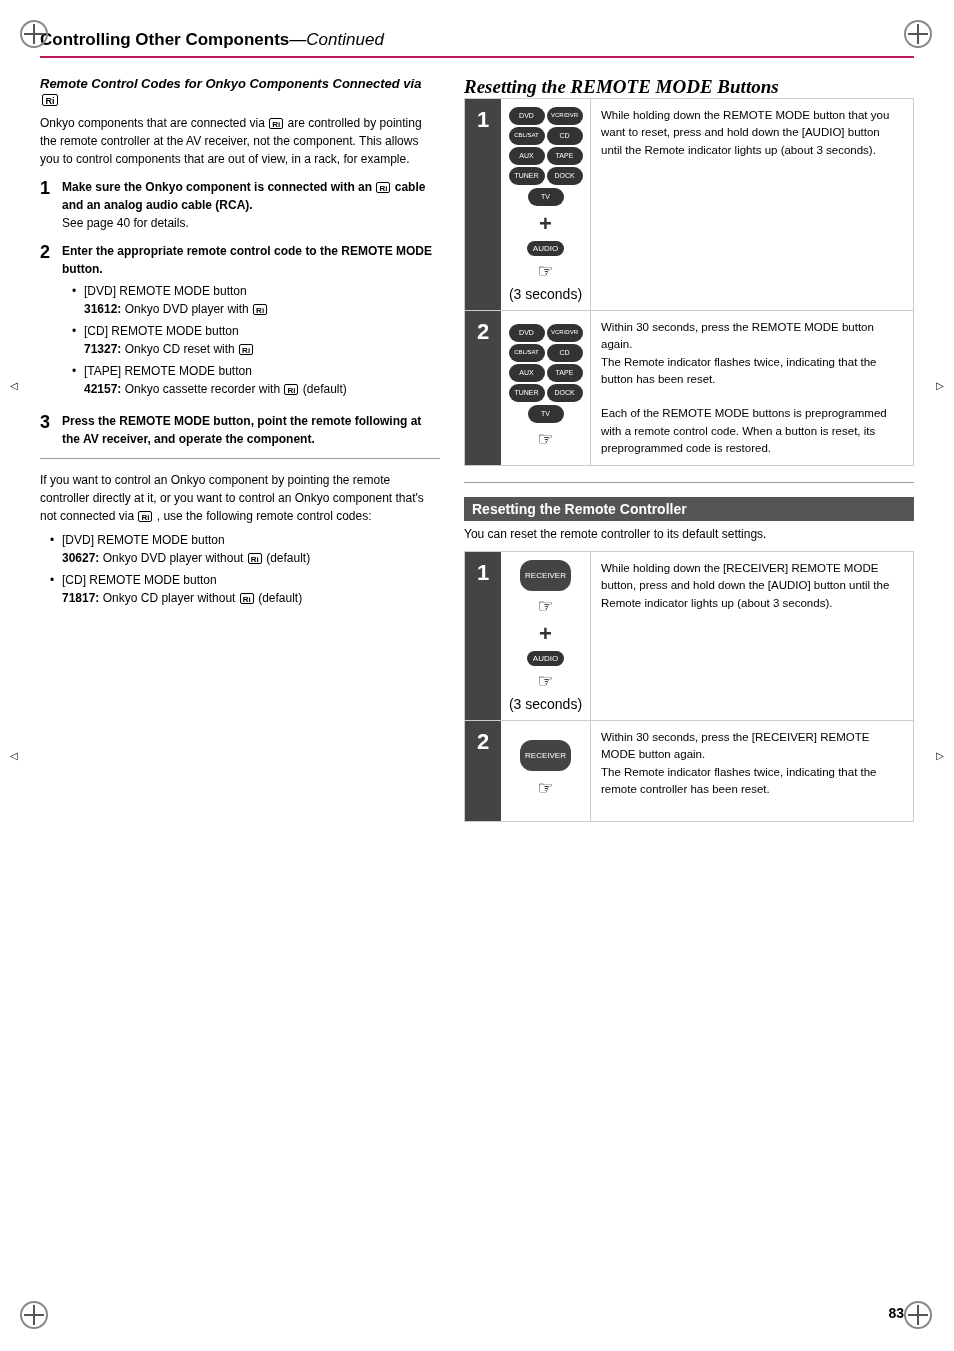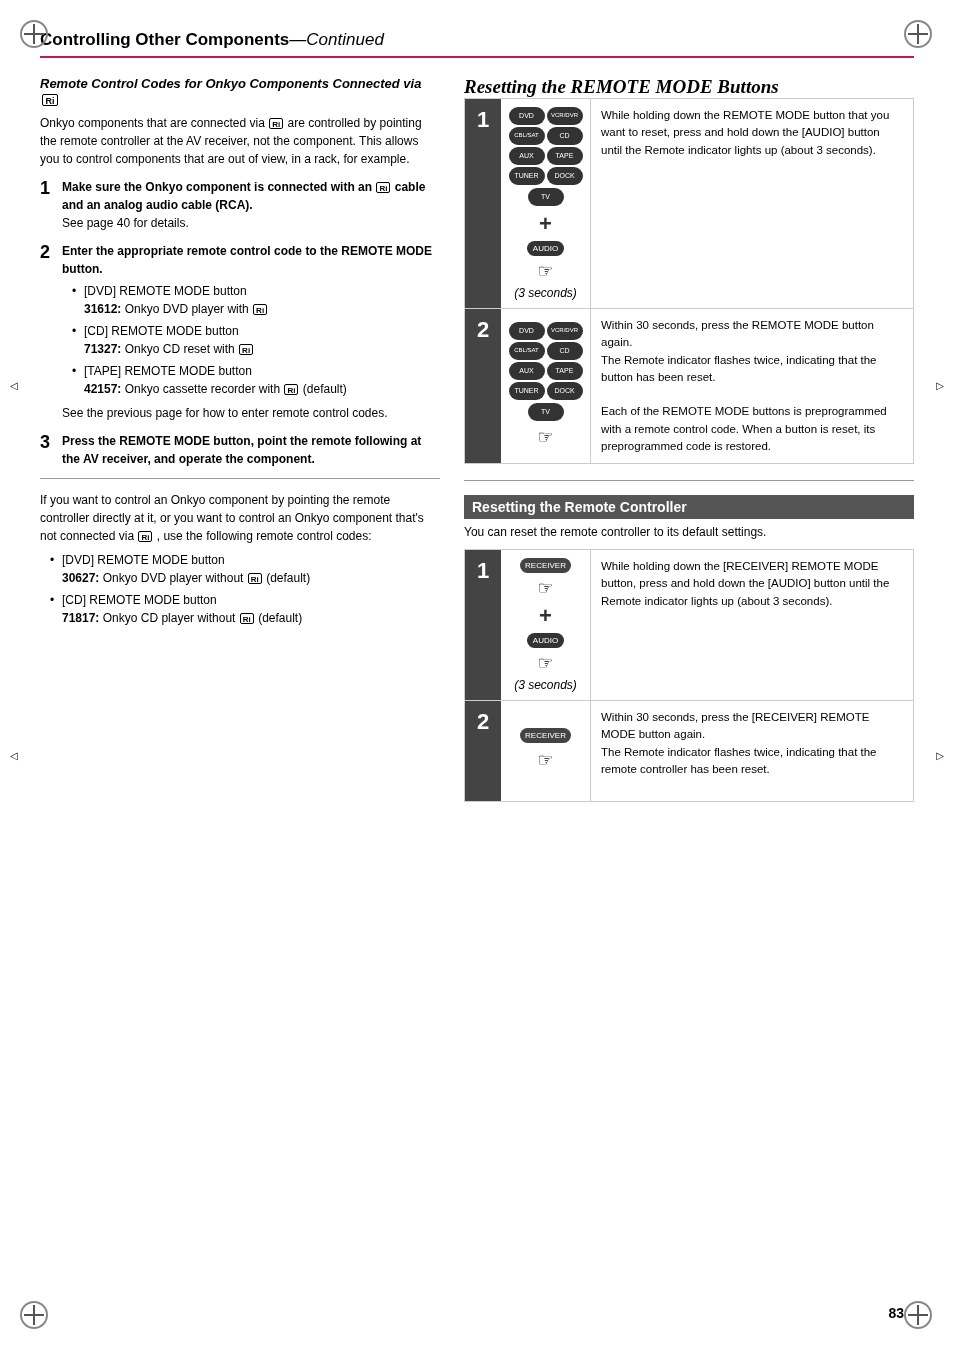--- a/index.html
+++ b/index.html
@@ -266,23 +266,22 @@
     .audio-btn {
       background: #333;
       color: #fff;
       border-radius: 12px;
       font-size: 8px;
       padding: 3px 6px;
       margin: 2px 0;
     }
 
     .seconds-label {
-      font-size: 12px;
+      font-size: 14px;
       margin-top: 2px;
-      font-style: italic;
     }
 
     
     .reset-controller-section {
       margin-top: 14px;
     }
 
     .reset-controller-title {
       font-size: 14px;
       font-weight: bold;
@@ -323,21 +322,21 @@
       vertical-align: middle;
       margin: 0 1px;
     }
 
     
     .receiver-btn {
       background: #444;
       color: #fff;
       border-radius: 12px;
       font-size: 8px;
-      padding: 3px 5px;
+      padding: 11px 5px;
       display: inline-block;
       margin-bottom: 2px;
     }
   </style>
 </head>
 <body>
 
 <div class="page-container">
 
   <div class="corner-mark top-left">
@@ -419,21 +418,20 @@
               <span class="ri-inline">Ri</span>
             </li>
             <li>
               <span>[TAPE] REMOTE MODE button</span><br>
               <span class="code-number">42157:</span>
               <span>Onkyo cassette recorder with</span>
               <span class="ri-inline">Ri</span>
               <span>(default)</span>
             </li>
           </ul>
-          <div style="margin-top: 6px; font-size: 12px;">See the previous page for how to enter remote control codes.</div>
         </div>
       </div>
 
       <div class="step-item">
         <div class="step-number">3</div>
         <div class="step-content">
           <strong><span>Press the REMOTE MODE button, point the remote following at the AV receiver, and operate the component.</span></strong>
         </div>
       </div>
 

